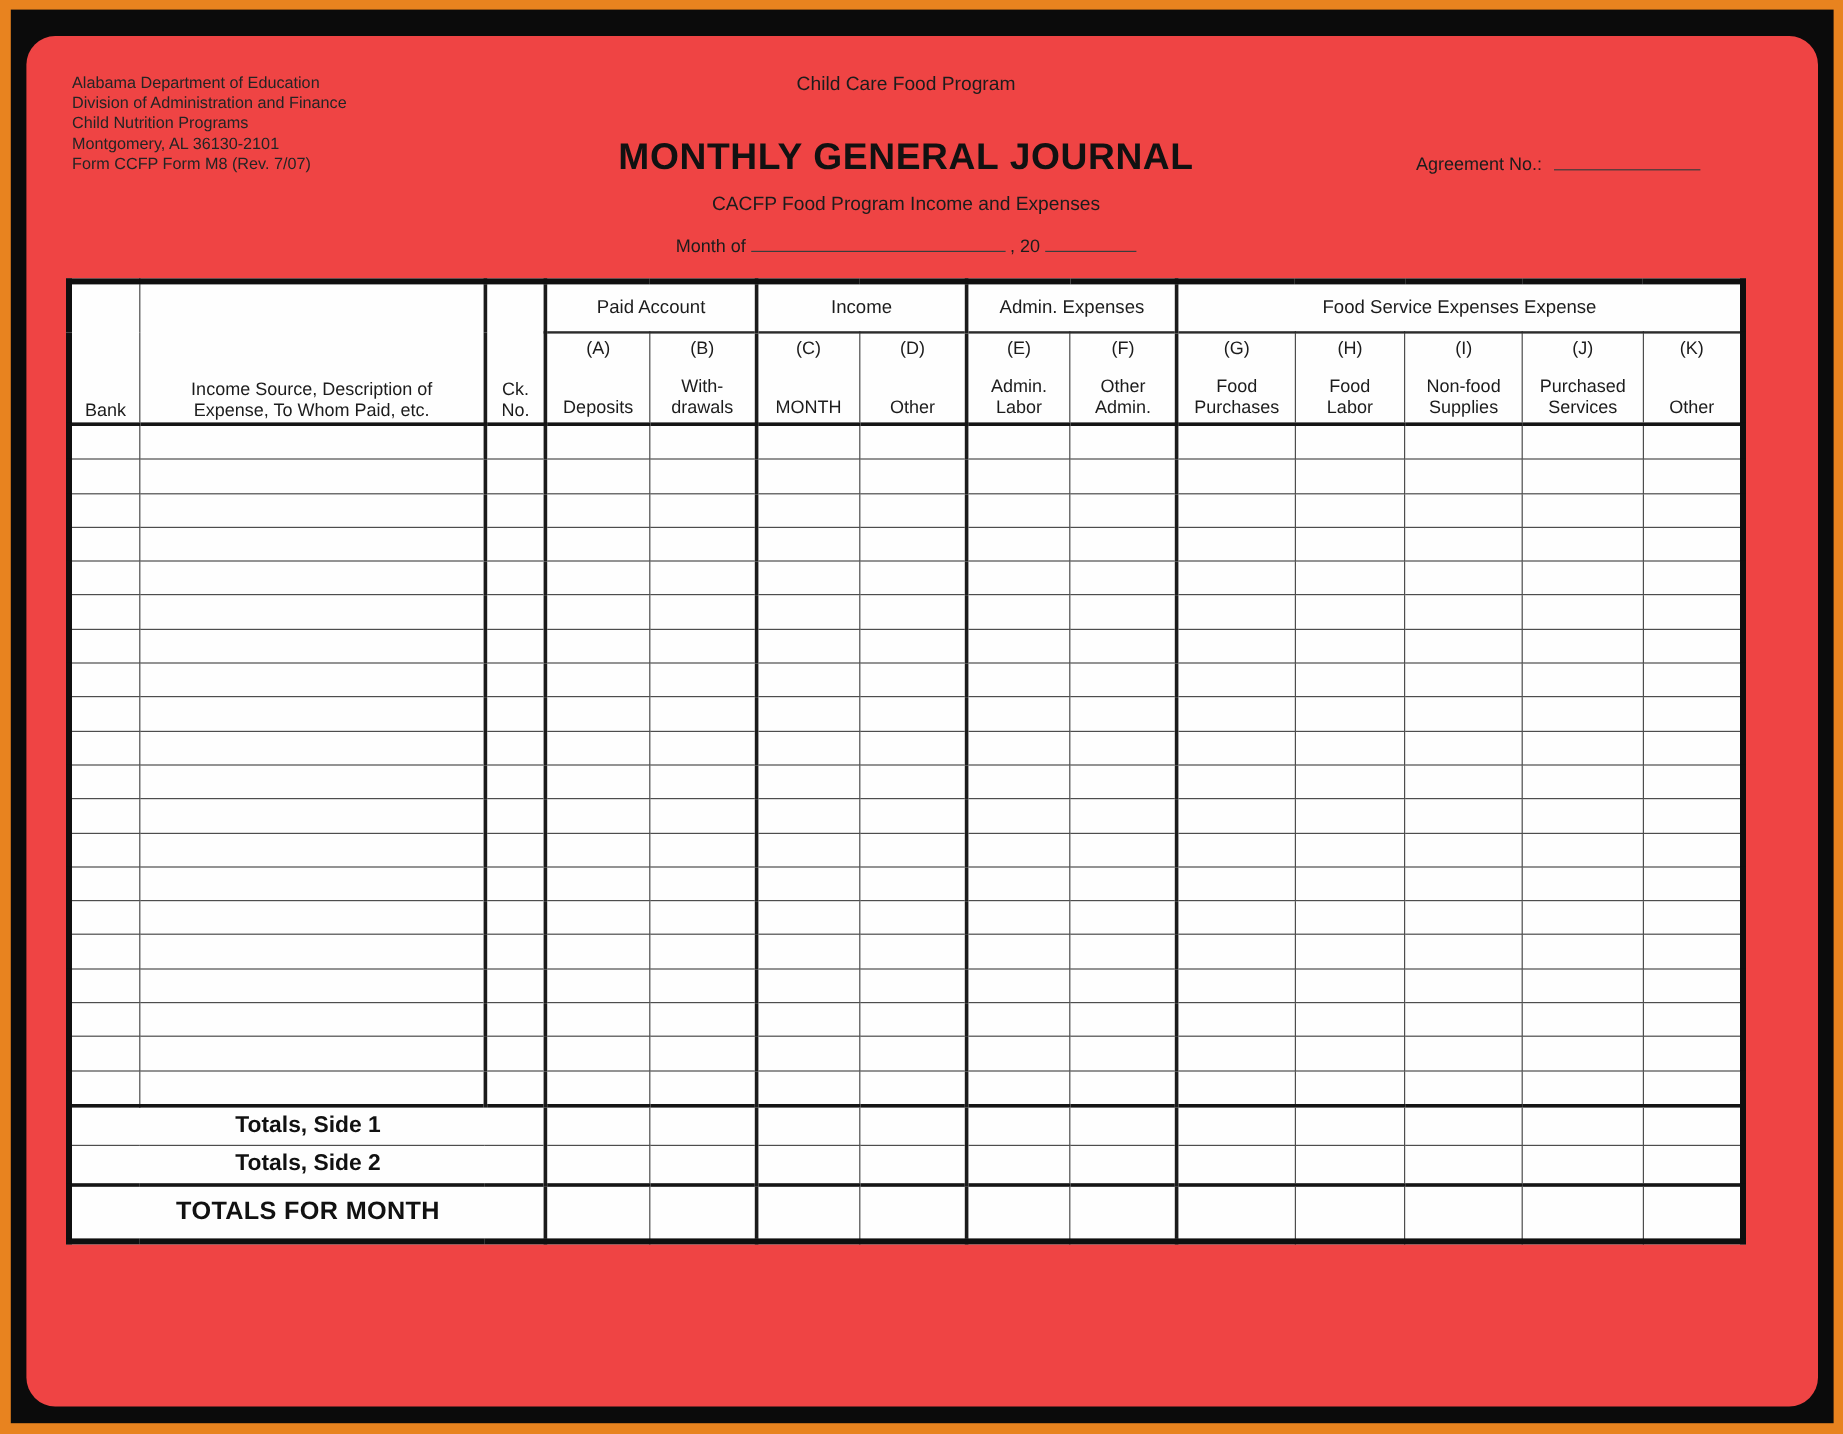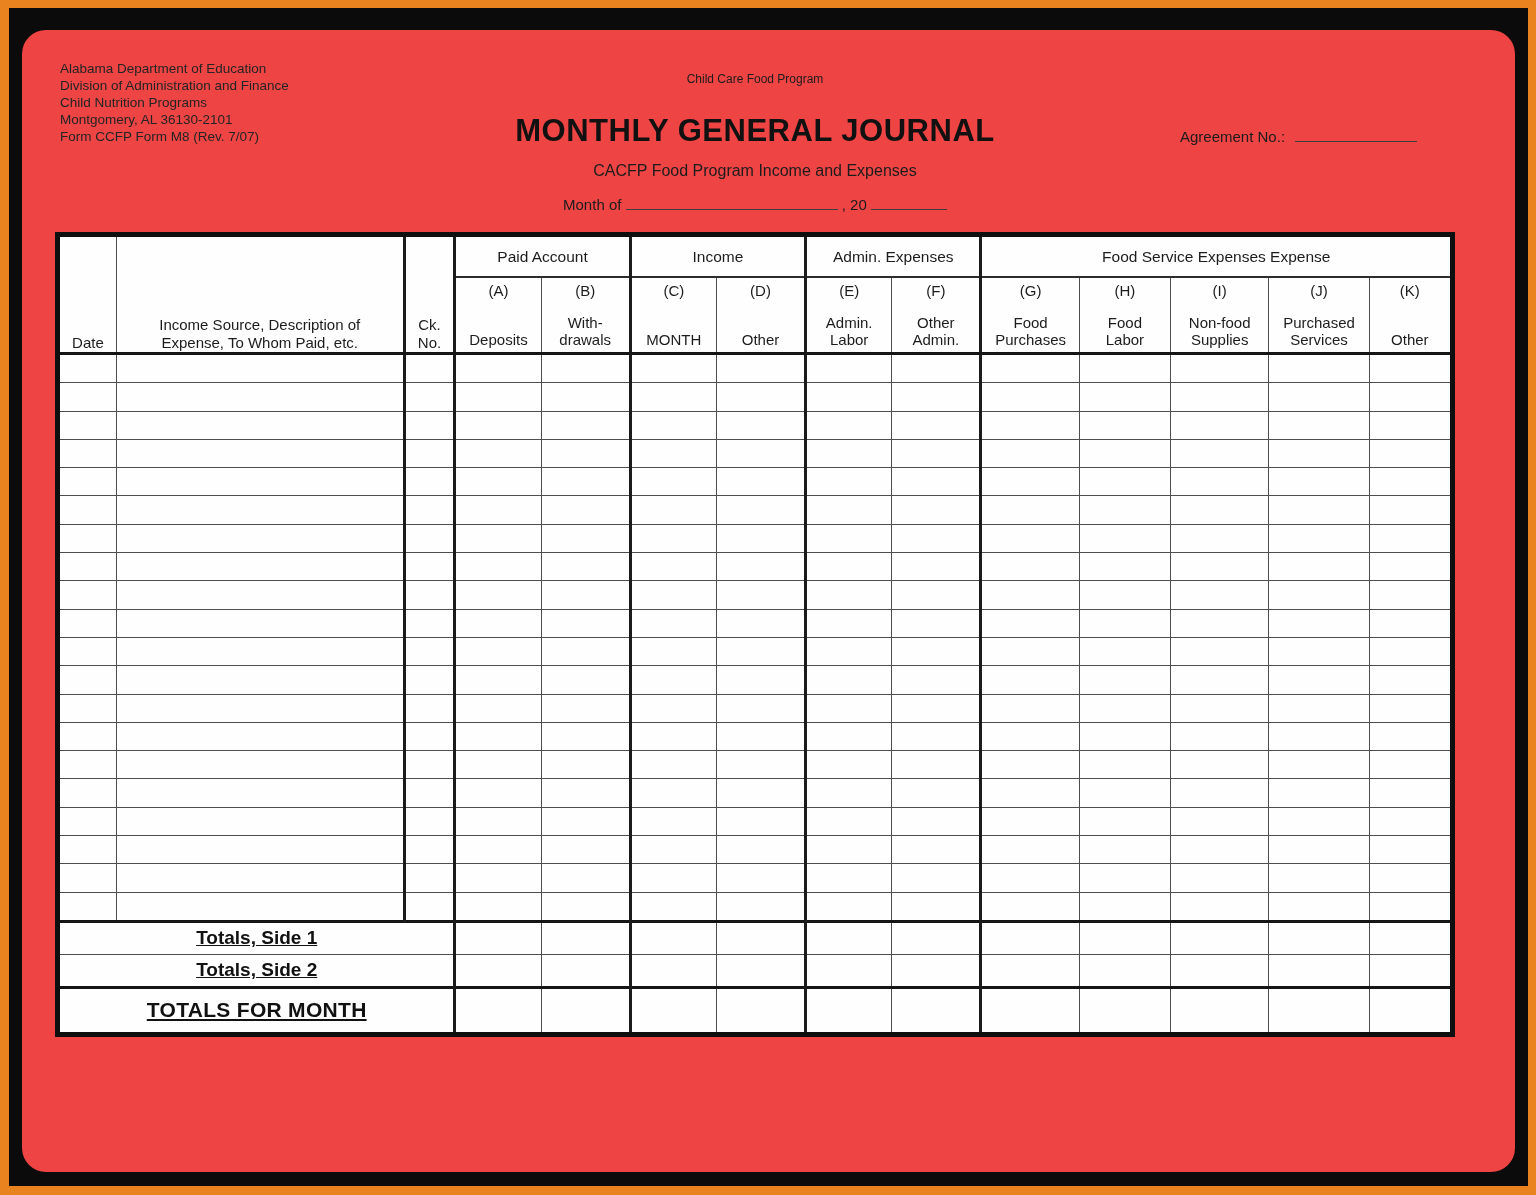--- a/index.html
+++ b/index.html
@@ -20,21 +20,21 @@
     width:100%;height:100%;box-sizing:border-box;
     background:#ef4444;position:relative;border-radius:24px;
   }
   
   .page-head{position:relative;height:202px;}
   .agency{
     position:absolute;left:38px;top:30px;
     font-size:13.5px;line-height:17px;color:#242424;
   }
   .center-head{position:absolute;left:33px;top:0;width:1400px;text-align:center;}
-  .program-line{position:absolute;top:42px;width:100%;font-size:12px;}
+  .program-line{position:absolute;top:32px;width:100%;font-size:16px;}
   .form-title{
     position:absolute;top:83px;width:100%;
     font-size:31px;font-weight:bold;letter-spacing:.5px;color:#111;
   }
   .subtitle{position:absolute;top:132px;width:100%;font-size:16px;}
   .month-line{position:absolute;top:165px;width:100%;font-size:15px;}
   .agreement{position:absolute;left:1158px;top:97px;font-size:15px;}
   .blank{
     display:inline-block;vertical-align:baseline;
     border-bottom:1.5px solid #3c3c3c;height:14px;
@@ -70,21 +70,21 @@
   }
   .subcell{
     display:flex;flex-direction:column;justify-content:space-between;
     align-items:center;height:66px;padding:4px 0 4px;
     font-size:15px;line-height:17px;
   }
   .subcell .lbl{white-space:pre-line;text-align:center;}
   
   tbody td{height:27.3px;}
   
-  tfoot td{background:#fefefe;text-decoration:underline;}
+  tfoot td{background:#fefefe;}
   tr.tot-row td{height:31px;}
   tr.tot-row.first td{border-top:3px solid #151515;}
   tr.tot-row.month td{border-top:3px solid #151515;height:43px;}
   td.tot-label{
     text-align:center;vertical-align:middle;
     font-weight:bold;font-size:19px;color:#111;
   }
   tr.tot-row.month td.tot-label{font-size:21px;letter-spacing:.3px;}
 </style>
 </head>
@@ -133,21 +133,21 @@
           <col style="width:85px">
             <col style="width:88px">
           <col style="width:97px">
             <col style="width:90px">
             <col style="width:97px">
             <col style="width:99px">
             <col style="width:82px">
         </colgroup>
         <thead>
           <tr class="group-row">
-            <th rowspan="2" class="lefth">Date</th>
+            <th rowspan="2" class="lefth">Bank</th>
             <th rowspan="2" class="lefth thick-r">Income Source, Description of
 Expense, To Whom Paid, etc.</th>
             <th rowspan="2" class="lefth thick-r">Ck.
 No.</th>
             <th colspan="2" class="group thick-r">Paid Account</th>
             <th colspan="2" class="group thick-r">Income</th>
             <th colspan="2" class="group thick-r">Admin. Expenses</th>
             <th colspan="5" class="group">Food Service Expenses Expense</th>
           </tr>
           <tr class="sub-row">

